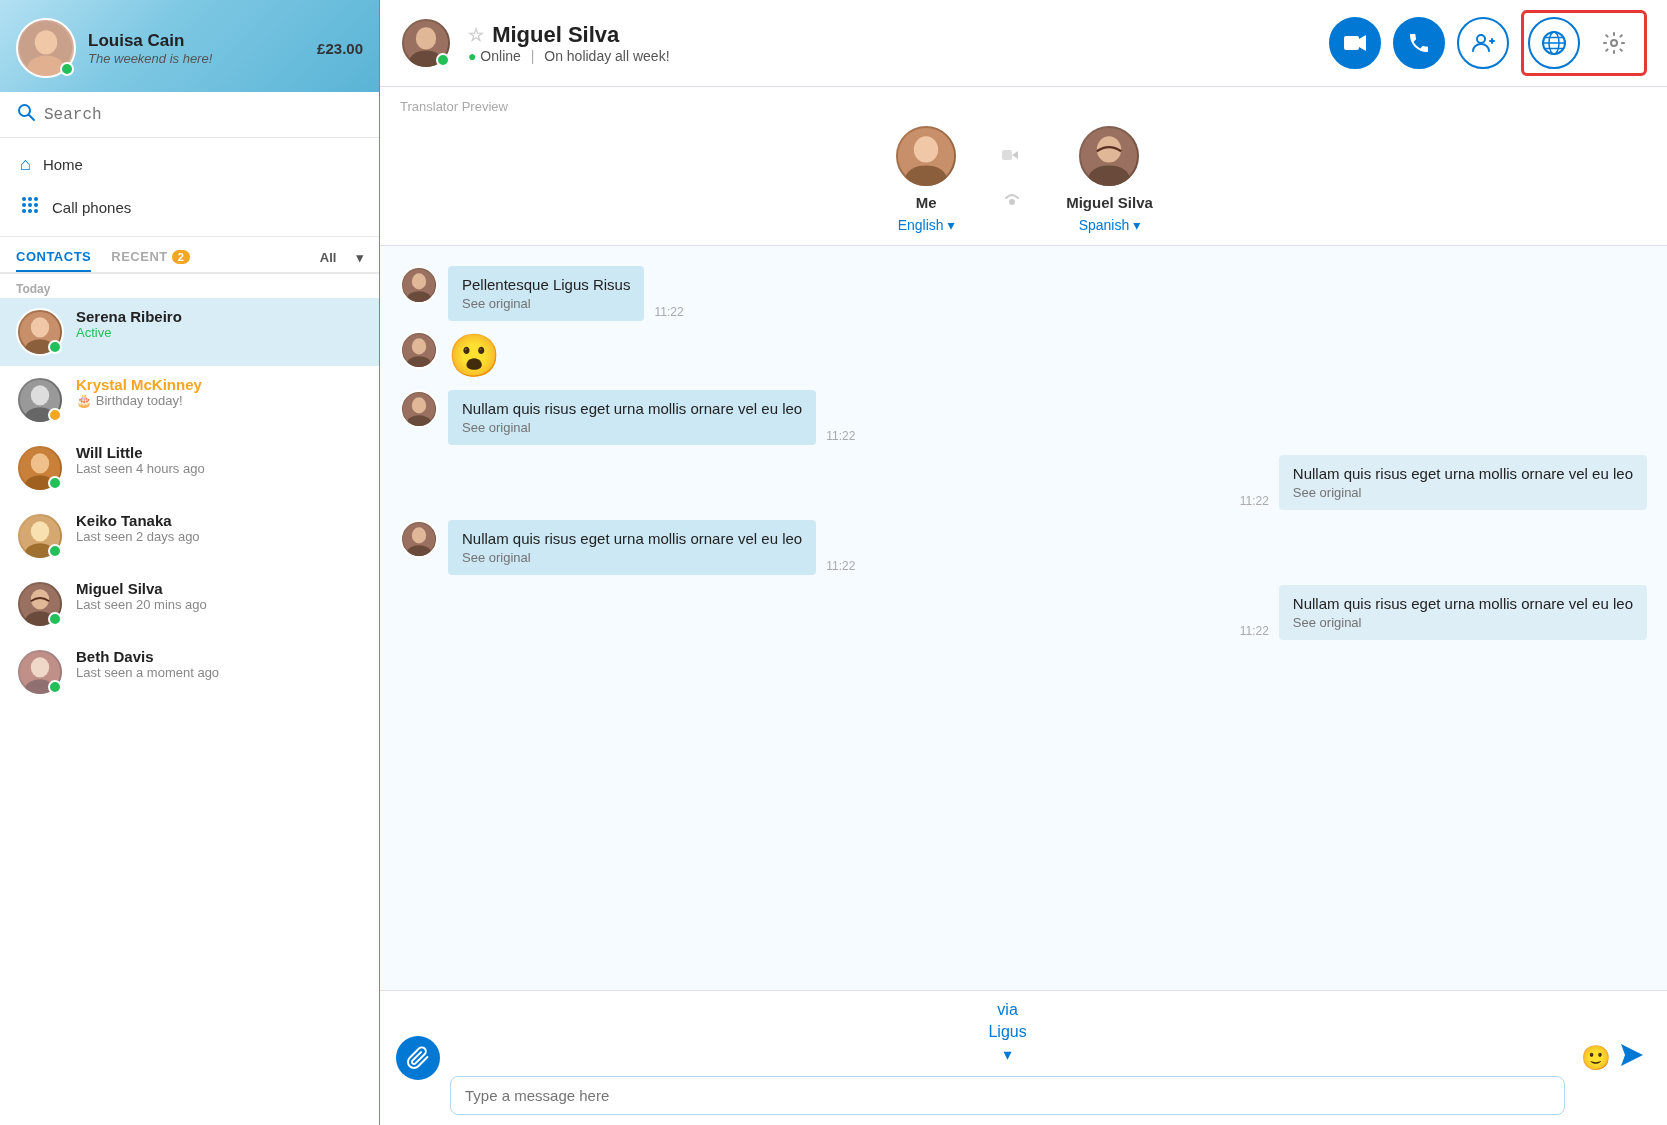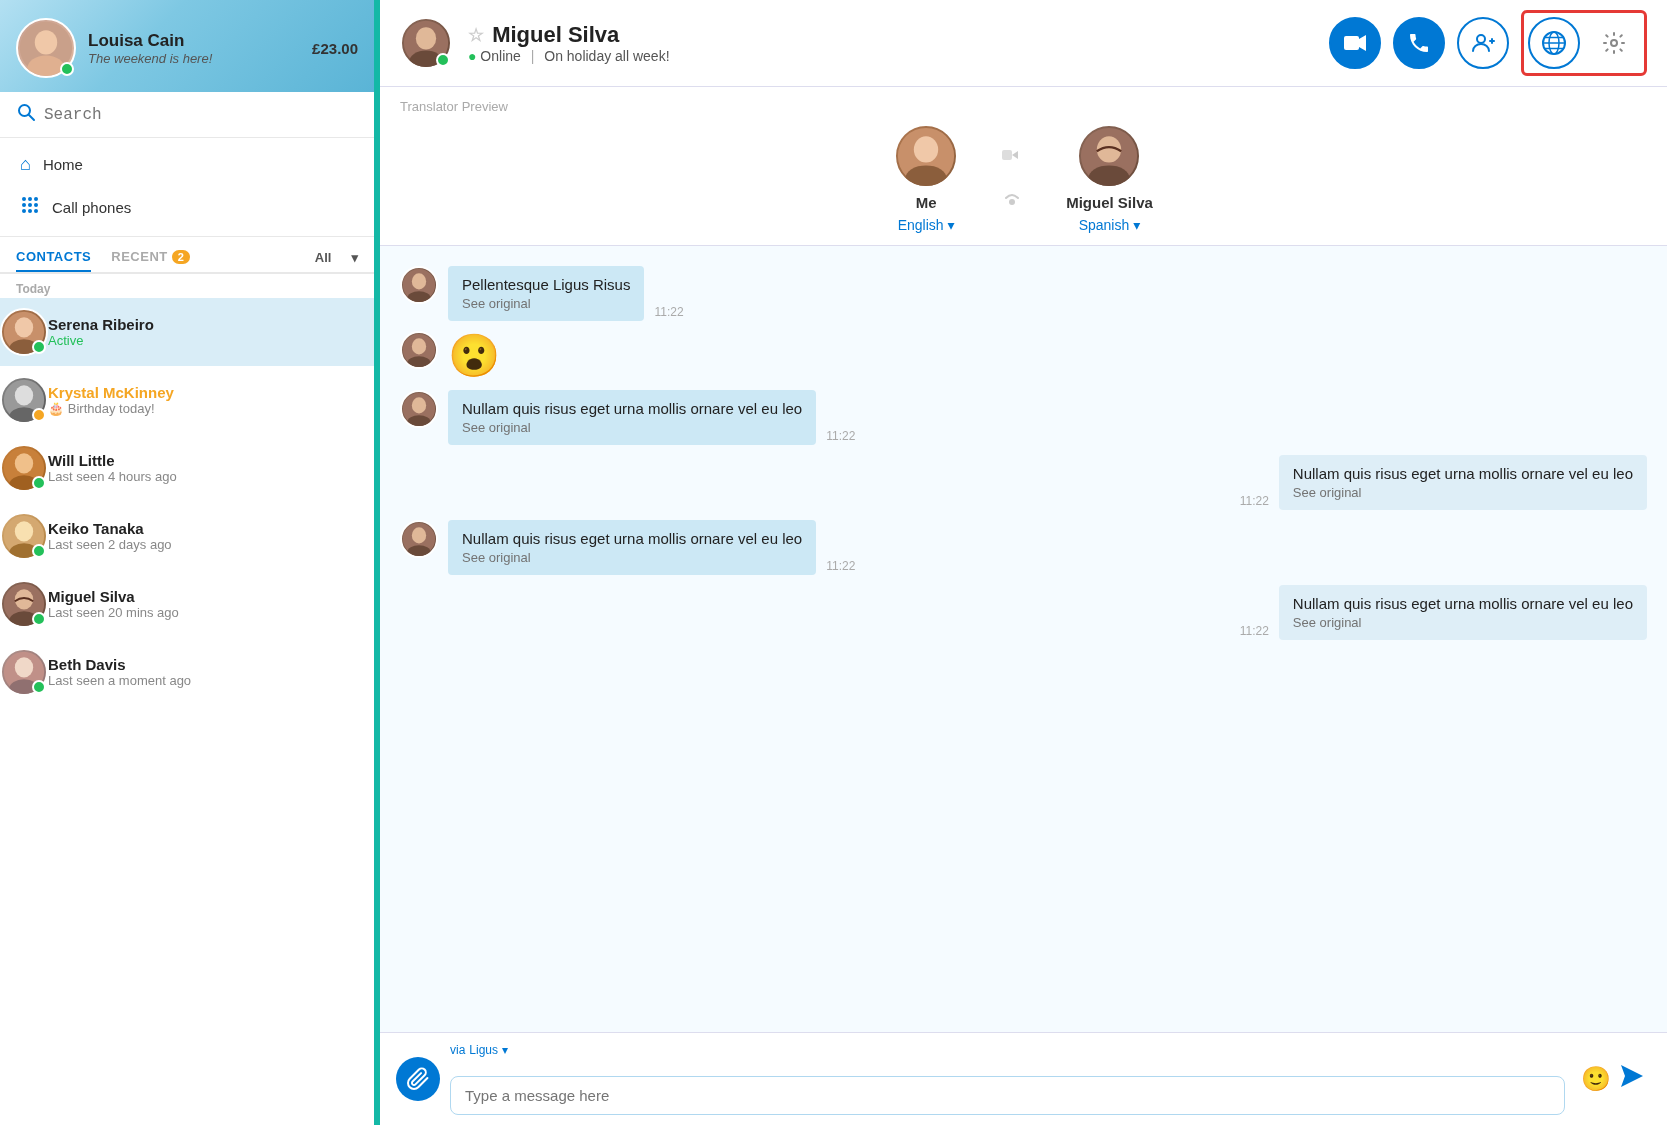--- a/index.html
+++ b/index.html
@@ -5,21 +5,21 @@
     * { box-sizing: border-box; margin: 0; padding: 0; }
     body { font-family: 'Segoe UI', Arial, sans-serif; background: #e8f4f8; display: flex; height: 1125px; width: 1667px; overflow: hidden; }
 
     
     .sidebar {
       width: 380px;
       min-width: 380px;
       background: #fff;
       display: flex;
       flex-direction: column;
-      border-right: 6px solid #14b8a6;
+      border-right: 1px solid #14b8a6;
       height: 100%;
     }
 
     .profile-bar {
       background: linear-gradient(135deg, #b3e0f2 0%, #7ec8e3 40%, #5ab4d6 100%);
       padding: 18px 16px 14px 16px;
       display: flex;
       align-items: center;
       gap: 12px;
     }
@@ -73,22 +73,22 @@
     }
     .tab-btn.active { color: #0078d4; border-bottom-color: #0078d4; }
     .tab-badge {
       display: inline-block; background: #f5a623; color: #fff;
       border-radius: 10px; font-size: 11px; padding: 1px 6px; margin-left: 4px;
     }
     .tab-all { margin-left: auto; display: flex; align-items: center; gap: 20px; color: #555; font-size: 13px; cursor: pointer; font-weight: bold; }
 
     .contact-list { flex: 1; overflow-y: auto; }
     .contact-item {
-      display: flex; align-items: center; 
-      padding: 10px 0; cursor: pointer;
+      display: flex; align-items: flex-start; gap: 12px;
+      padding: 10px 16px; cursor: pointer;
     }
     .contact-item.selected { background: #d9edf7; }
     .contact-avatar { position: relative; }
     .contact-avatar .avatar-circle { width: 48px; height: 48px; font-size: 20px; }
     .contact-info { flex: 1; }
     .contact-name { font-size: 15px; font-weight: 600; color: #222; }
     .contact-name.orange { color: #f5a623; }
     .contact-sub { font-size: 13px; color: #888; }
     .contact-sub.active-green { color: #23c05a; }
     .section-label { font-size: 12px; font-weight: 700; color: #aaa; padding: 8px 16px 2px 16px; }
@@ -147,21 +147,21 @@
     .msg-time { font-size: 12px; color: #aaa; align-self: flex-end; padding-bottom: 2px; white-space: nowrap; }
     .msg-row.right .msg-bubble { background: #e6f4f8; }
 
     
     .input-bar {
       background: #fff; border-top: 1px solid #dde;
       padding: 10px 16px;
       display: flex; align-items: center; gap: 10px;
     }
     .attach-btn { width: 44px; height: 44px; border-radius: 50%; background: #0078d4; color: #fff; font-size: 22px; display: flex; align-items: center; justify-content: center; cursor: pointer; }
-    .via-skype { font-size: 12px; color: #555; display: flex; align-items: center; gap: 4px; margin-bottom: 19px; }
+    .via-skype { font-size: 16px; color: #555; display: flex; align-items: center; gap: 4px; margin-bottom: 12px; flex-direction: column; }
     .via-skype span { color: #0078d4; }
     .input-wrap { flex: 1; display: flex; flex-direction: column; }
     .msg-input {
       border: 1.5px solid #b0d8f0; border-radius: 8px; padding: 10px 14px;
       font-size: 15px; color: #aaa; outline: none; width: 100%;
     }
     .input-actions { display: flex; gap: 8px; align-items: center; padding: 0 6px; }
     .emoji-btn { font-size: 24px; color: #0078d4; cursor: pointer; }
     .send-btn { color: #0078d4; font-size: 24px; cursor: pointer; }
 

